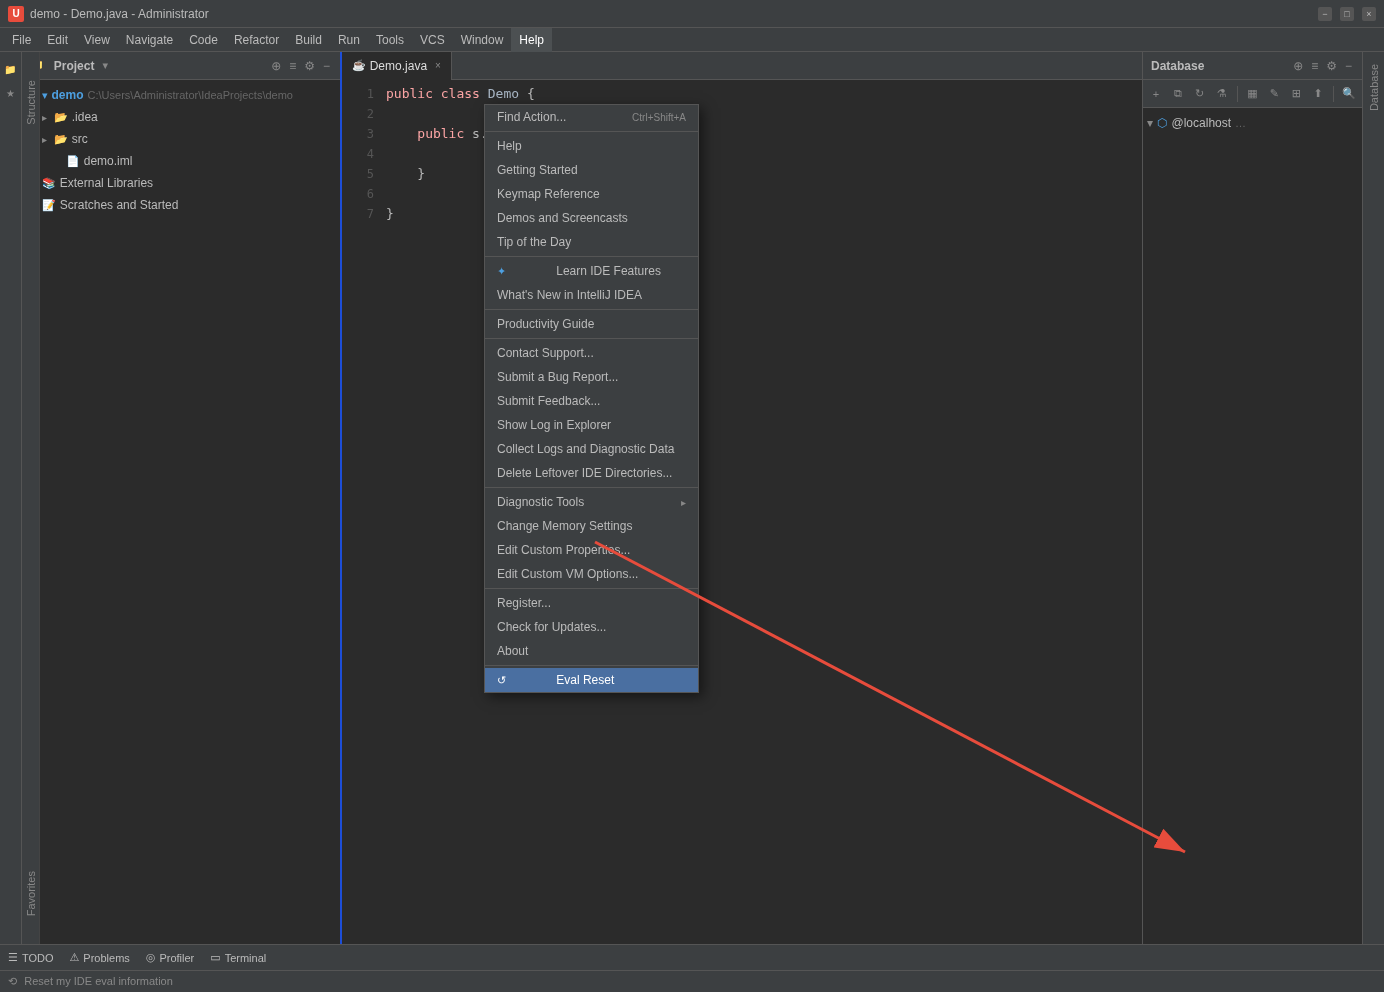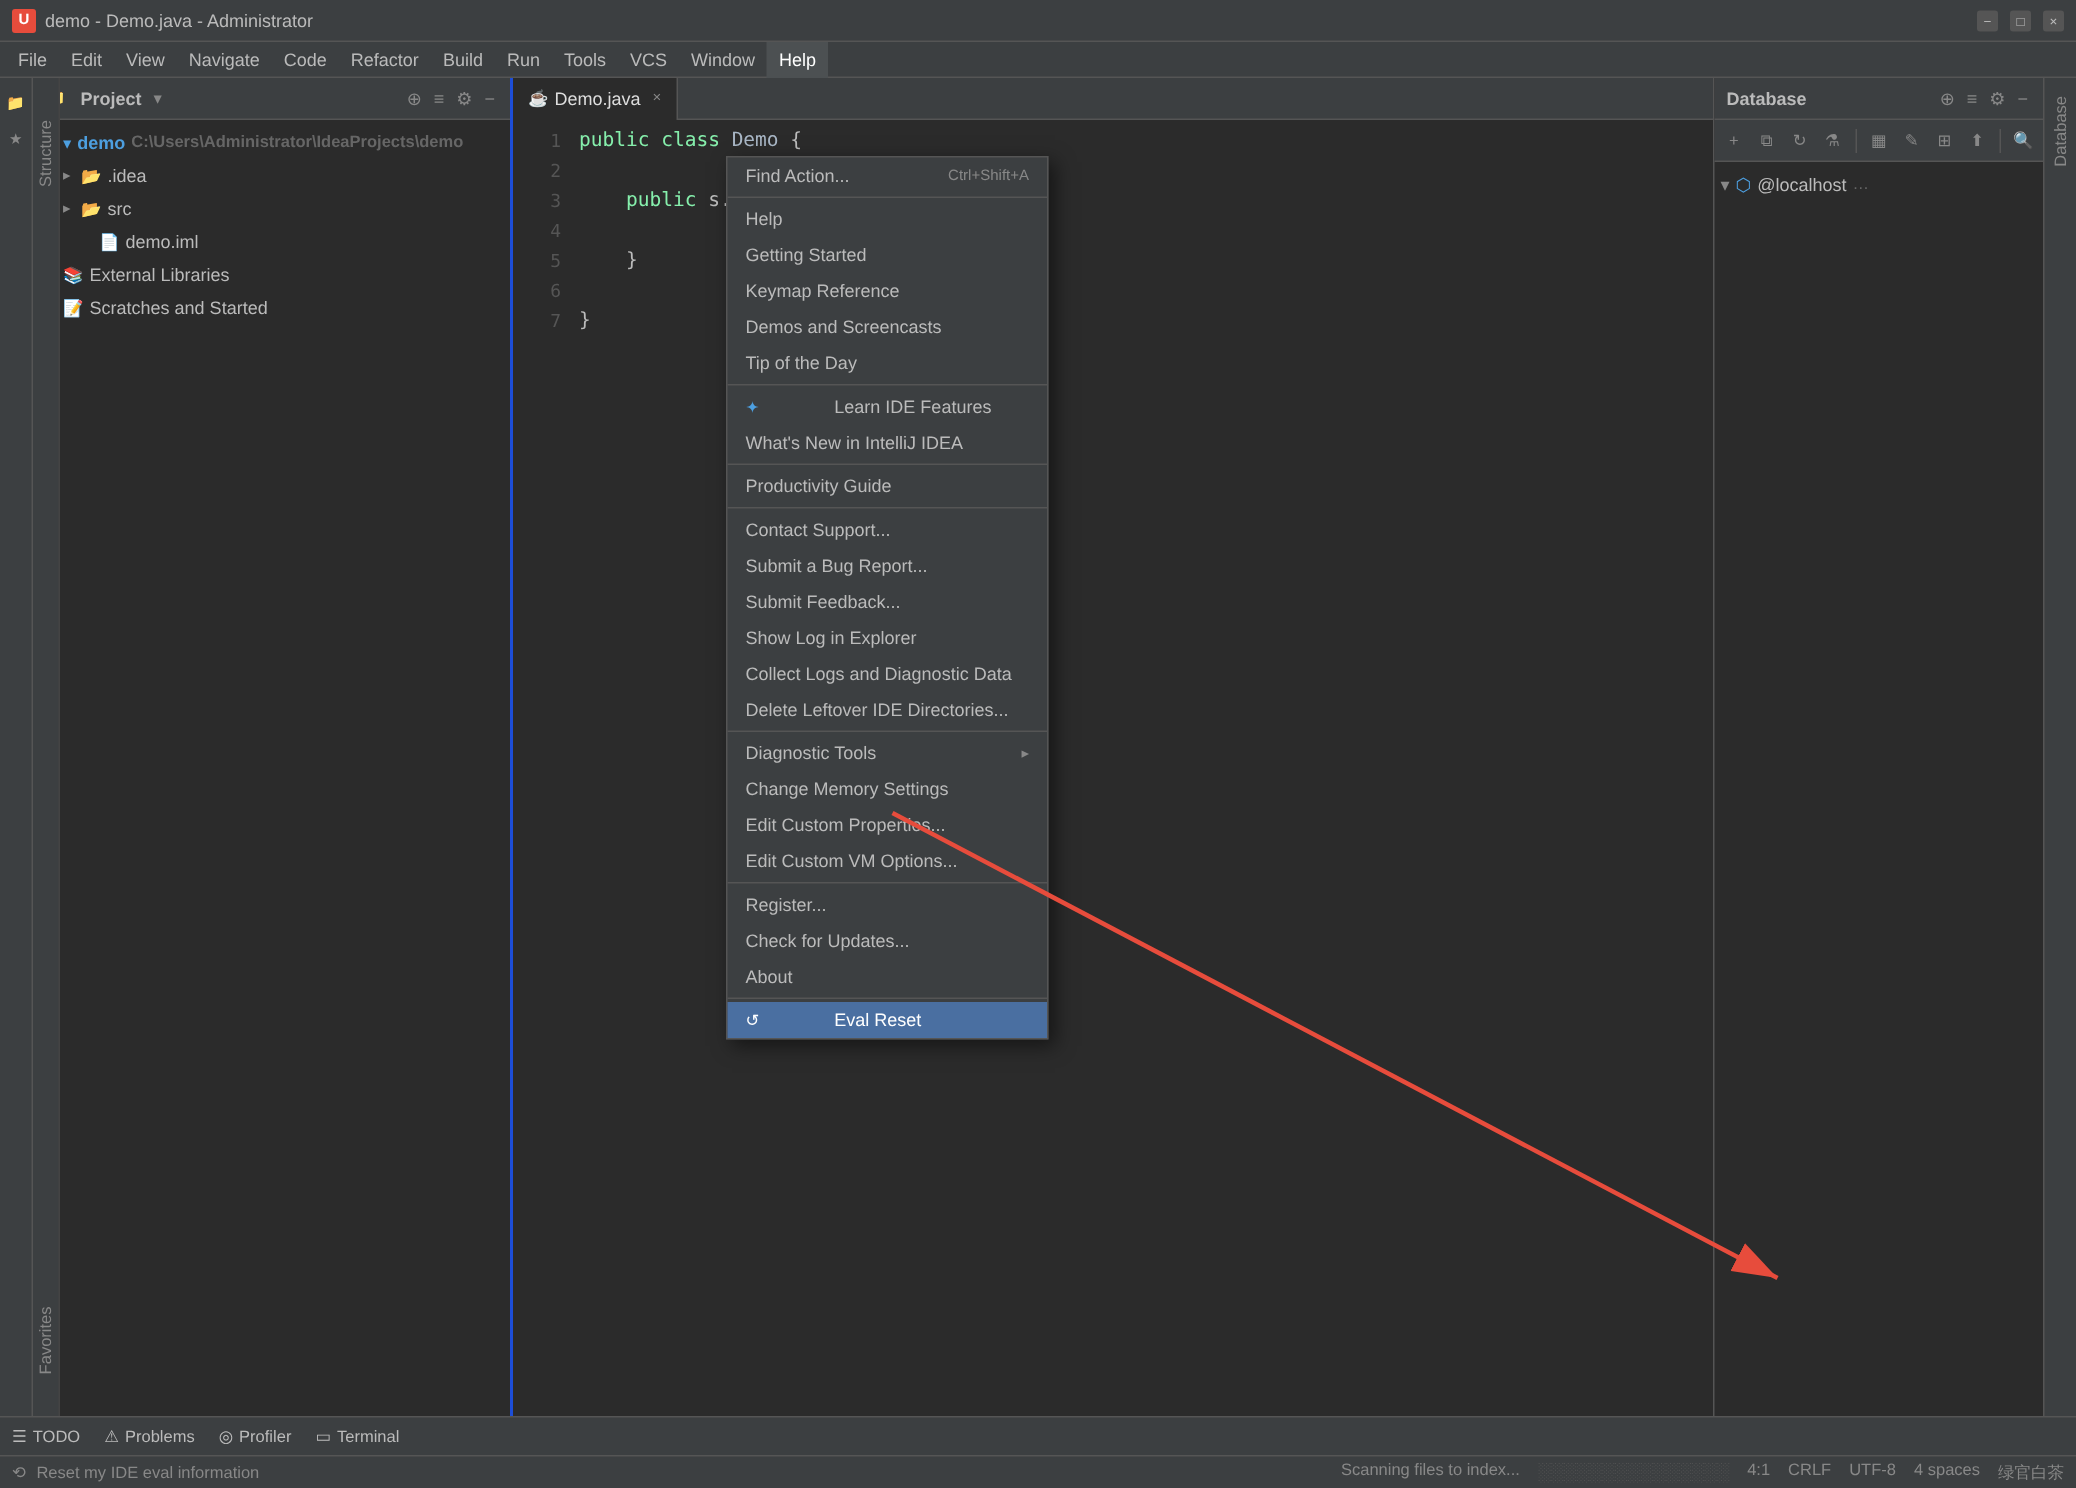--- a/index.html
+++ b/index.html
@@ -180,21 +180,21 @@
       line-height: 20px;
     }
     .code-content {
       flex: 1;
       font-family: monospace;
       font-size: 13px;
       line-height: 20px;
       padding-left: 8px;
     }
     .code-line { color: #bbb; }
-    .kw { color: #86efac; }
+    .kw { color: #fca5a5; }
     .cls { color: #a9b7c6; }
 
     
     .right-panel {
       width: 220px;
       background: #2b2b2b;
       border-left: 1px solid #555;
       display: flex;
       flex-direction: column;
     }
@@ -409,21 +409,21 @@
         <span class="panel-toolbar-icon">≡</span>
         <span class="panel-toolbar-icon">⚙</span>
         <span class="panel-toolbar-icon">−</span>
       </div>
     </div>
     <div class="project-tree">
       <div class="tree-item">
         <span class="arrow">▾</span>
         <span class="icon" style="color:#4d9fe0;">▾</span>
         <span style="color:#4d9fe0; font-weight:bold;">demo</span>
-        <span style="color:#666; margin-left:4px; font-size:11px;font-weight:bold;">C:\Users\Administrator\IdeaProjects\demo</span>
+        <span style="color:#666; margin-left:4px; font-size:11px;">C:\Users\Administrator\IdeaProjects\demo</span>
       </div>
       <div class="tree-item indent1">
         <span class="arrow">▸</span>
         <span class="icon" style="color:#e8b849;">📂</span>
         <span>.idea</span>
       </div>
       <div class="tree-item indent1">
         <span class="arrow">▸</span>
         <span class="icon" style="color:#6a8759;">📂</span>
         <span>src</span>
@@ -633,22 +633,13 @@
     <span>▭</span>
     <span>Terminal</span>
   </div>
 </div>
 
 <div class="status-bar">
   <div class="status-item">
     <span style="margin-right:4px;">⟲</span>
     <span>Reset my IDE eval information</span>
   </div>
-  <div class="status-right">
-    <span class="status-item">Scanning files to index...</span>
-    <span style="color:#555;">░░░░░░░░░░░░░░░</span>
-    <span class="status-item">4:1</span>
-    <span class="status-item">CRLF</span>
-    <span class="status-item">UTF-8</span>
-    <span class="status-item">4 spaces</span>
-    <span class="status-item">绿官白茶</span>
-  </div>
 </div>
 
 </body></html>

